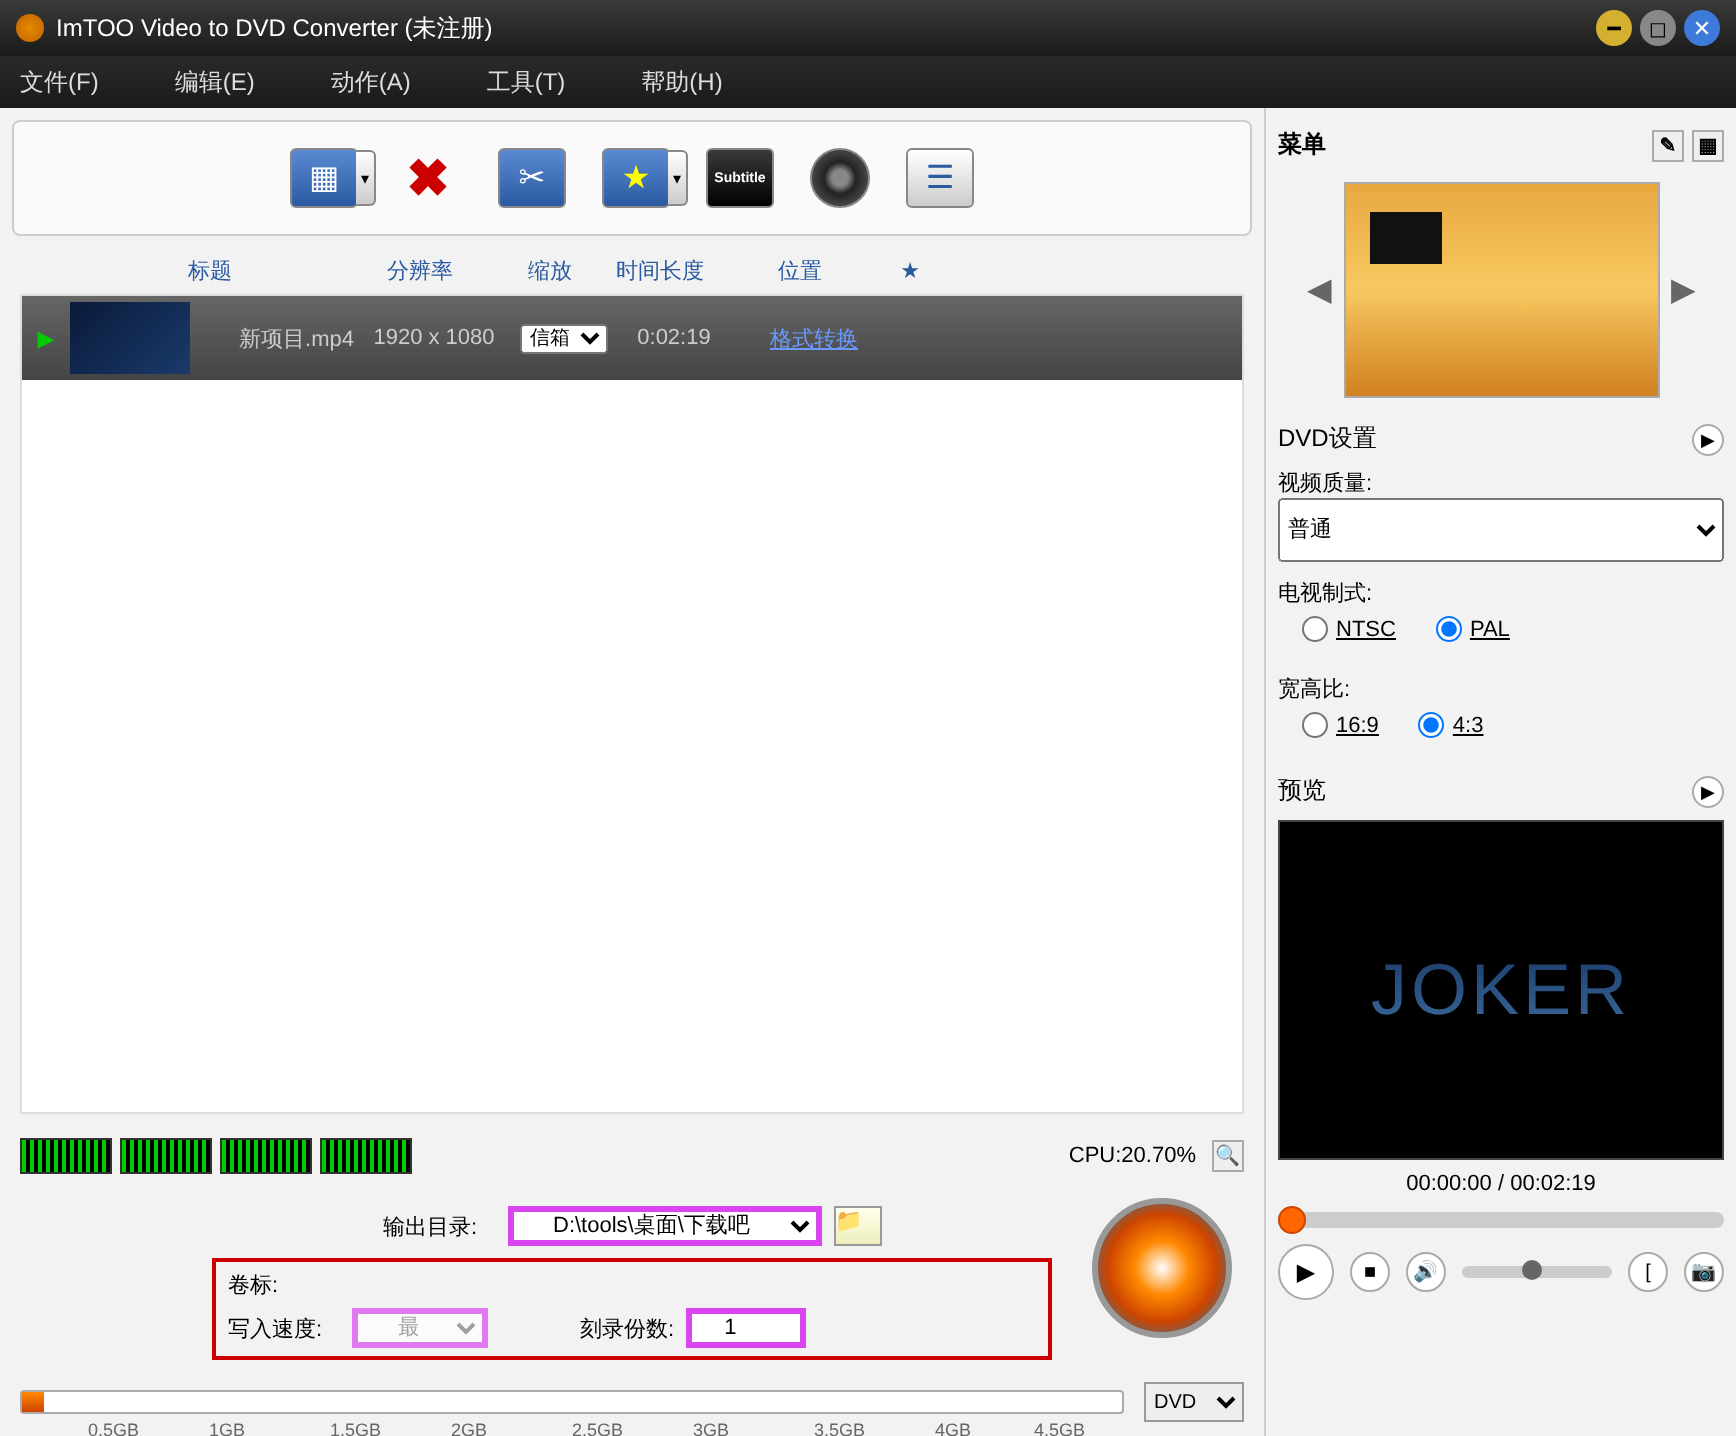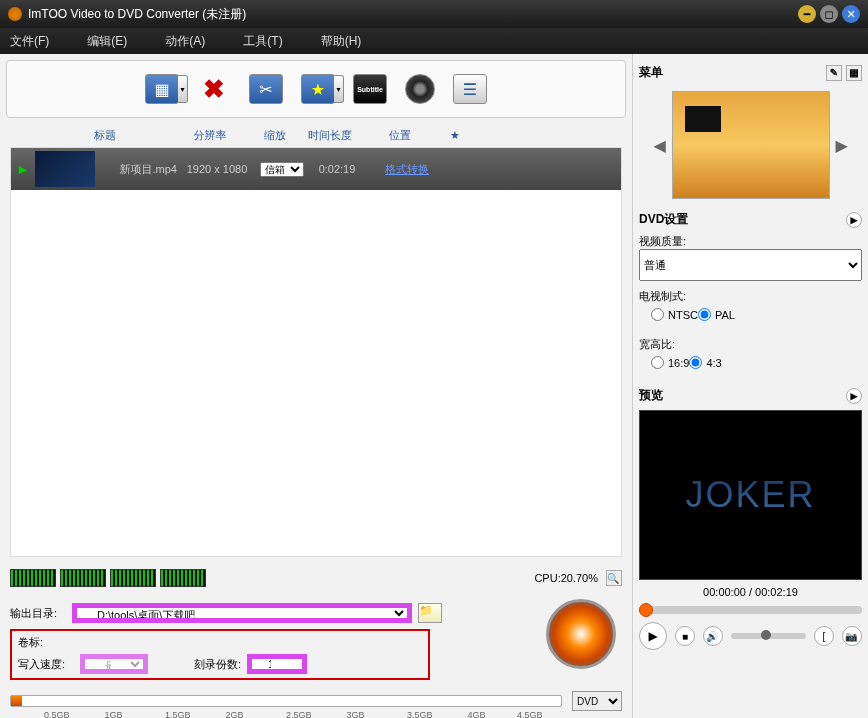--- a/index.html
+++ b/index.html
@@ -30,46 +30,46 @@
 .filelist { flex:1; background:#fff; margin:0 10px; border:1px solid #ddd; border-top:none; overflow:auto; }
 .row { height:42px; background: linear-gradient(#666,#444); color:#ccc; display:flex; align-items:center; font-size:11px; }
 .row .playmark { width:24px; text-align:center; color:#0c0; }
 .thumb { width:60px; height:36px; background: linear-gradient(135deg,#0a1a3a,#1a3a6a); margin-right:6px; }
 .row span { text-align:center; }
 .row .link { color:#6a9aff; text-decoration:underline; cursor:pointer; }
 .row select { font-size:10px; width:44px; }
 .cpubar { height:30px; margin:6px 10px; display:flex; align-items:center; font-size:11px; gap:4px; }
 .cpublock { width:46px; height:18px; background:#000; border:1px solid #333; position:relative; overflow:hidden; }
 .cpublock::after { content:""; position:absolute; inset:0; background: repeating-linear-gradient(90deg,#0c0 0 2px,#000 2px 4px); }
-.outpanel { margin:4px 10px 8px; display:flex; flex-direction:column; gap:6px; font-size:11px; position:relative; }
+.outpanel { margin:4px 10px 8px; display:flex; flex-direction:column; gap:6px; font-size:11px; position:relative;align-items:center; }
 .orow { display:flex; align-items:center; gap:6px; }
 .orow label { width:56px; }
-.orow select, .orow input { height:20px; font-size:11px; padding:0 16px; border:5px solid #d946ef; background:#fff; }
+.orow select, .orow input { height:20px; font-size:11px; padding:0 16px; border:3px solid #d946ef; background:#fff; }
 .pathsel { flex:1; max-width:340px; }
 .browse { width:24px; height:20px; border:1px solid #999; background:linear-gradient(#ffe,#eeb); cursor:pointer; }
 .redbox { border:2px solid #c00; padding:4px 6px; width:420px; }
 .burnbtn { position:absolute; right:6px; top:-4px; width:70px;height:70px; border-radius:50%; background: radial-gradient(circle,#fff 0%,#f80 30%,#c40 60%,#666 80%,#333); border:3px solid #999; cursor:pointer; }
 .sizebar { height:26px; margin:0 10px 4px; display:flex; align-items:center; font-size:10px; color:#666; }
 .sizebar .track { flex:1; height:12px; background:#fff; border:1px solid #aaa; border-radius:2px; position:relative; margin-right:6px; }
 .sizebar .track span { position:absolute; bottom:-14px; font-size:9px; }
 .sizebar .fill { position:absolute; left:0; top:0; bottom:0; width:2%; background:linear-gradient(#f80,#c40); }
 .dvdbtn { width:50px; height:20px; border:1px solid #999; background:#eee; font-size:10px; margin-left:4px; }
 
 .rtitle { display:flex; align-items:center; font-size:12px; font-weight:bold; margin:4px 0; }
 .rtitle .sp { flex:1; }
 .ricon { width:16px;height:16px; border:1px solid #aaa; margin-left:4px; background:#eee; cursor:pointer; font-size:10px; display:flex;align-items:center;justify-content:center; }
 .carousel { height:120px; display:flex; align-items:center; justify-content:center; gap:6px; }
 .carousel .nav { width:12px; cursor:pointer; color:#666; }
 .carousel .frame { width:158px; height:108px; border:1px solid #aaa; background: linear-gradient(#e8a840,#f8c860,#d08020); position:relative; }
 .carousel .mini { position:absolute; top:14px; left:12px; width:36px;height:26px; background:#111; }
-.panelhdr { display:flex; align-items:center; font-size:12px; font-weight:bold; margin:6px 0 2px; }
+.panelhdr { display:flex; align-items:center; font-size:12px; font-weight:normal; margin:6px 0 2px; }
 .panelhdr .exp { margin-left:auto; width:16px;height:16px;border:1px solid #aaa;border-radius:50%;cursor:pointer;font-size:9px;display:flex;align-items:center;justify-content:center;background:#fff; }
 .field { font-size:11px; margin:4px 0; }
 .field select { width:100%; height:32px; font-size:11px; }
-.radios { display:flex; margin:4px 0 8px 12px; font-size:11px; }
+.radios { display:flex; gap:20px; margin:4px 0 8px 12px; font-size:11px;text-decoration:underline; }
 .radios label { display:flex; align-items:center; gap:4px; cursor:pointer; }
 .preview { height:170px; background:#000; border:1px solid #444; margin-top:4px; display:flex; align-items:center; justify-content:center; }
 .joker { font-size:36px; font-weight:400; letter-spacing:2px; background: linear-gradient(#1a3a6a,#3a6a9a); -webkit-background-clip:text; color:transparent; }
 .time { text-align:center; font-size:11px; margin:6px 0; }
 .pslider { height:8px; background:#ccc; border-radius:4px; margin:2px 0 8px; position:relative; }
 .pslider .knob { position:absolute; left:0; top:-3px; width:14px;height:14px;border-radius:50%;background:#f60;border:1px solid #c40; cursor:pointer; }
 .pctrls { display:flex; align-items:center; gap:8px; }
 .pbtn { width:20px;height:20px; border-radius:50%; border:1px solid #aaa; background:#fff; cursor:pointer; font-size:10px; display:flex;align-items:center;justify-content:center; }
 .pbtn.play { width:28px;height:28px;font-size:12px; }
 .volsl { flex:1; height:6px; background:#ccc; border-radius:3px; position:relative; }

